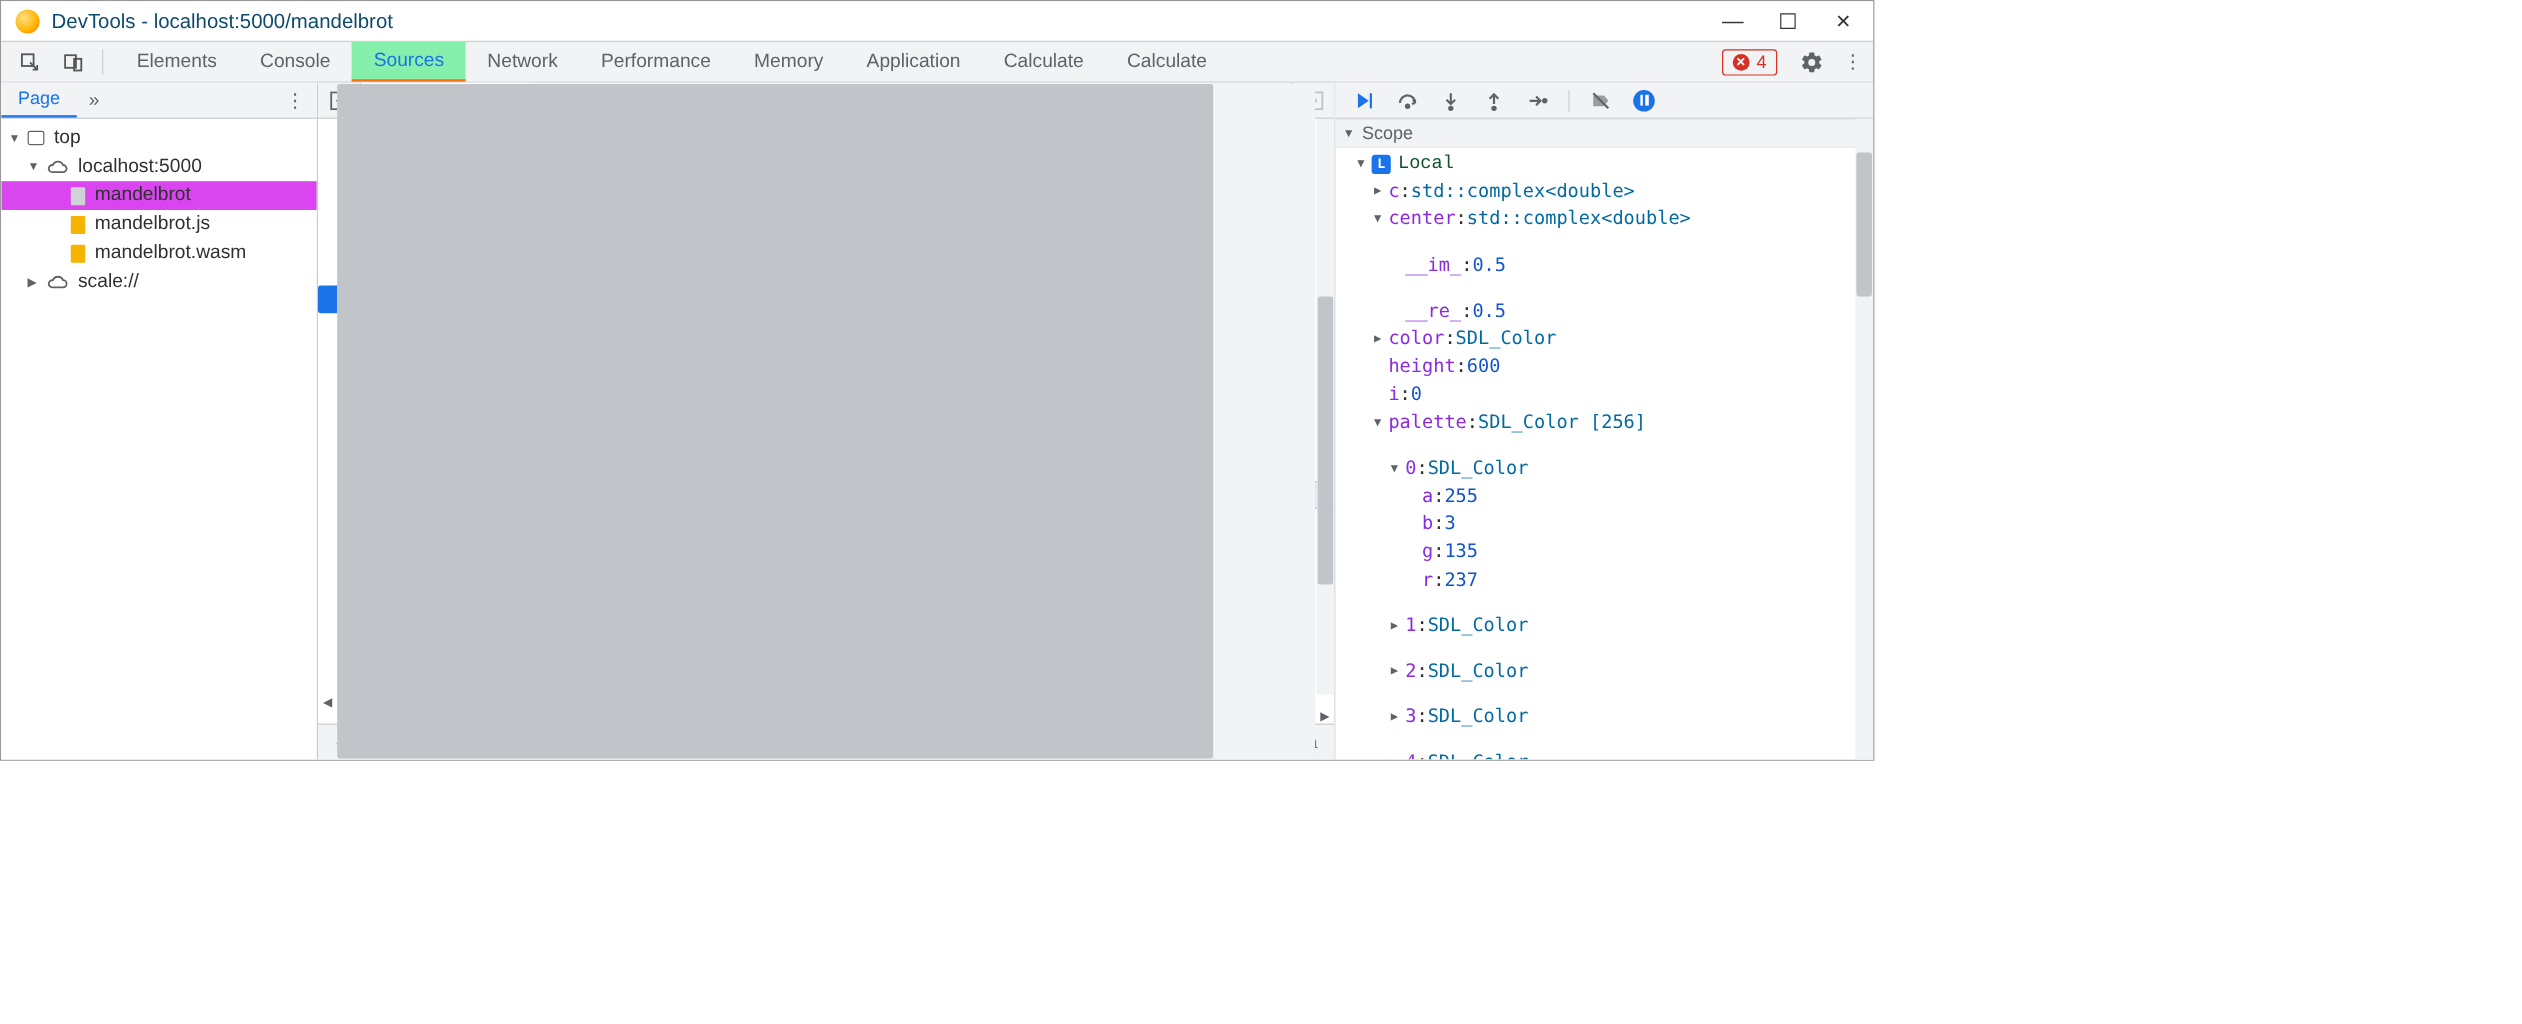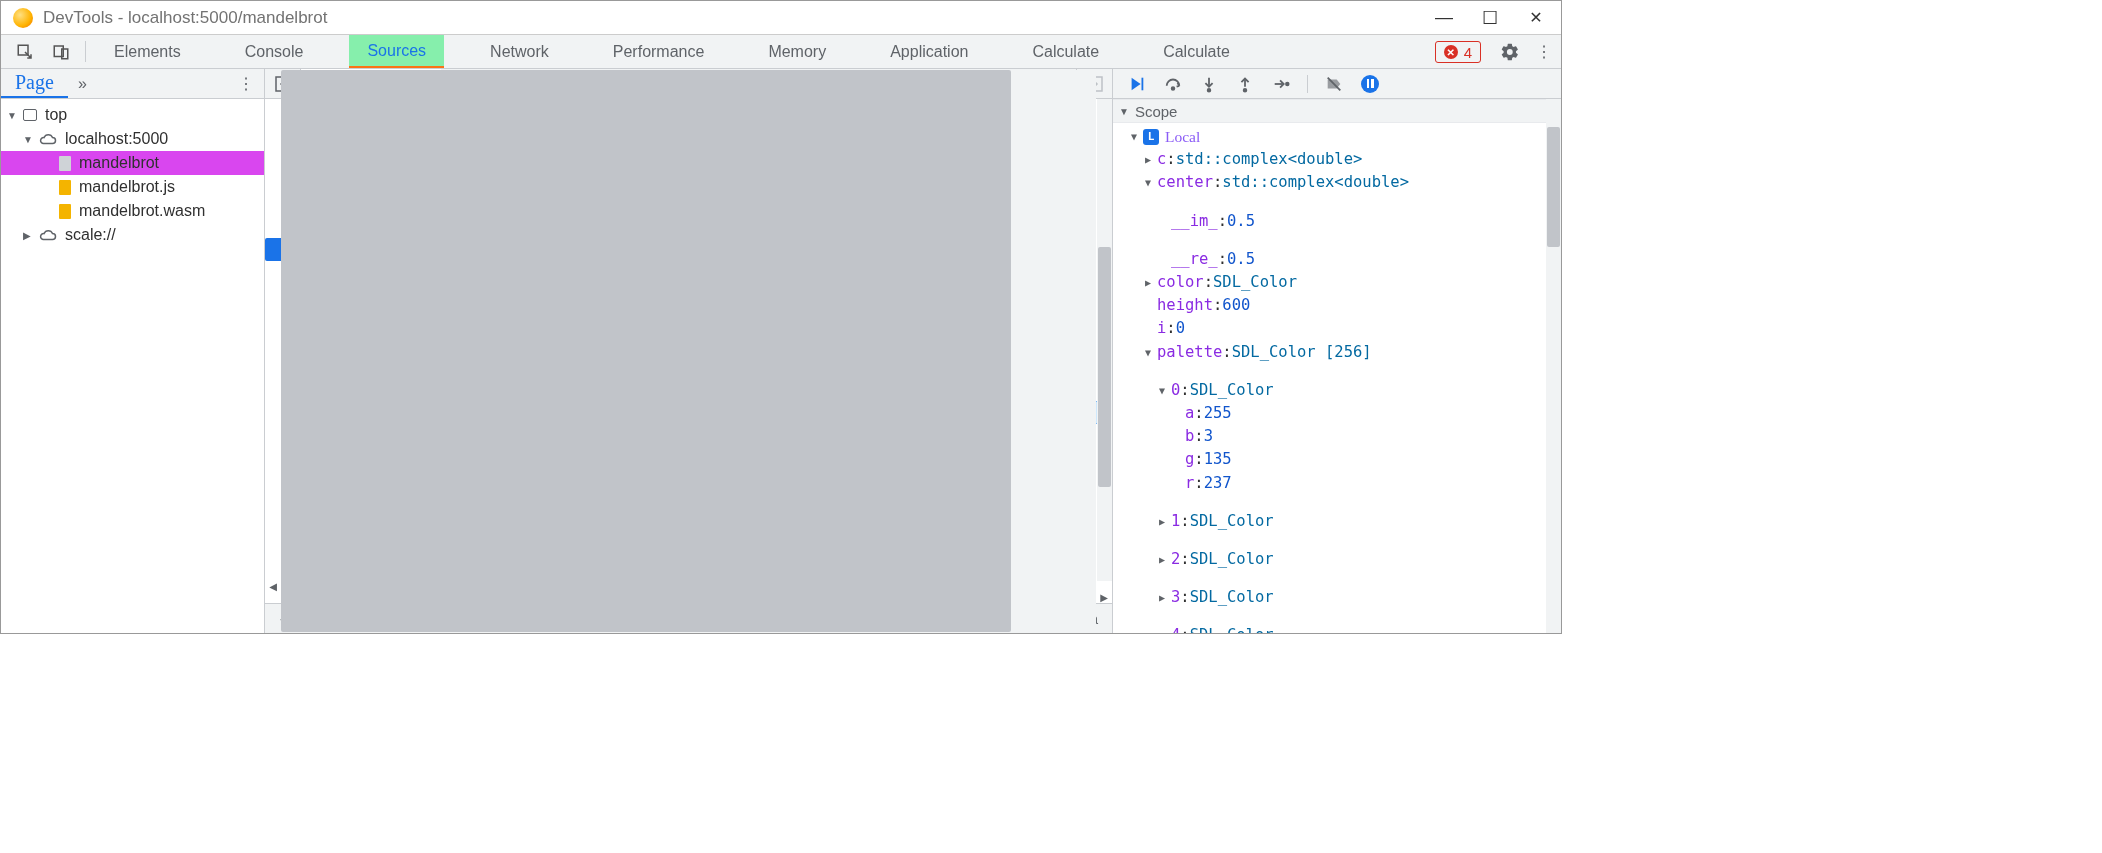--- a/index.html
+++ b/index.html
@@ -23,21 +23,21 @@
     padding: 0 2px;
   }
   .titlebar .logo {
     width: 20px; height: 20px;
     border-radius: 50%;
     background: radial-gradient(circle at 35% 35%, #ffe082 0, #ffb300 60%, #ef6c00 100%);
     margin: 0 10px;
   }
   .titlebar .title {
     font-size: 17px;
-    color: #737373;
+    color: #0c4a6e;
     flex: 1;
   }
   .titlebar .winctl {
     width: 46px; height: 32px;
     display: flex; align-items: center; justify-content: center;
     font-size: 18px; color:#333;
     font-family: Arial, sans-serif;
   }
   .titlebar .winctl.close { font-size: 16px; }
   
@@ -50,21 +50,21 @@
     padding-left: 6px;
   }
   .tabstrip .tool {
     width: 36px; display:flex; align-items:center; justify-content:center;
     color:#555;
   }
   .tabstrip .tool svg { width: 18px; height: 18px; }
   .tabstrip .divider {
     width: 1px; background:#cacdd1; margin: 6px 10px 6px 6px;
   }
-  .tabstrip .tabs { display:flex; align-items:stretch;gap:28px; }
+  .tabstrip .tabs { display:flex; align-items:stretch; }
   .tabstrip .tab {
     padding: 0 18px;
     display:flex; align-items:center;
     font-size: 16px; color:#5f6368;
     cursor: default;
   }
   .tabstrip .tab.active {
     color:#1a73e8;
     border-bottom: 2px solid #f97316;
     background:#86efac;
@@ -101,23 +101,22 @@
   }
   .navcol .navtabs {
     height: 30px;
     display:flex; align-items:center;
     border-bottom: 1px solid #cacdd1;
     background:#f1f3f4;
   }
   .navcol .navtabs .ntab {
     padding: 0 14px; height:100%;
     display:flex; align-items:center;
-    font-size:20px; color:#1a73e8;
+    font-size:15px; color:#1a73e8;
     border-bottom: 2px solid #1a73e8;
-    font-family: Liberation Serif, serif;
   }
   .navcol .navtabs .chevrons { padding:0 10px; color:#5f6368; }
   .navcol .navtabs .nspacer { flex:1; }
   .navcol .navtabs .kebab { padding:0 10px; color:#5f6368; }
 
   .tree {
     font-size: 16px;
     color:#303030;
     padding-top:4px;
     flex:1;
@@ -338,21 +337,21 @@
   .scope .pname { color:#8a2be2; }
   .scope .pname.idx { color:#8a2be2; }
   .scope .pval { color:#0369a1; }
   .scope .pnum { color:#1155cc; }
   .scope .local-badge {
     width:16px; height:16px; border-radius:3px;
     background:#1a73e8; color:#fff; font-size:11px; font-weight:700;
     display:inline-flex; align-items:center; justify-content:center;
     margin-right:6px;
   }
-  .scope .local-label { font-family: Liberation Serif, serif; color:#8b5cf6; }
+  .scope .local-label { font-family: Liberation Mono, monospace; color:#14532d; }
   .ind1 { padding-left: 14px;}
   .ind2 { padding-left: 28px;}
   .ind3 { padding-left: 42px; margin-top: 15px;}
   .ind4 { padding-left: 56px;}
   .debugcol .vscroll2 {
     position:absolute; right:0; top:30px; bottom:0; width:15px;
     background:#f1f3f4;
   }
   .debugcol .vscroll2 .thumb2 {
     position:absolute; left:1px; width:13px; top:28px; height:120px;

